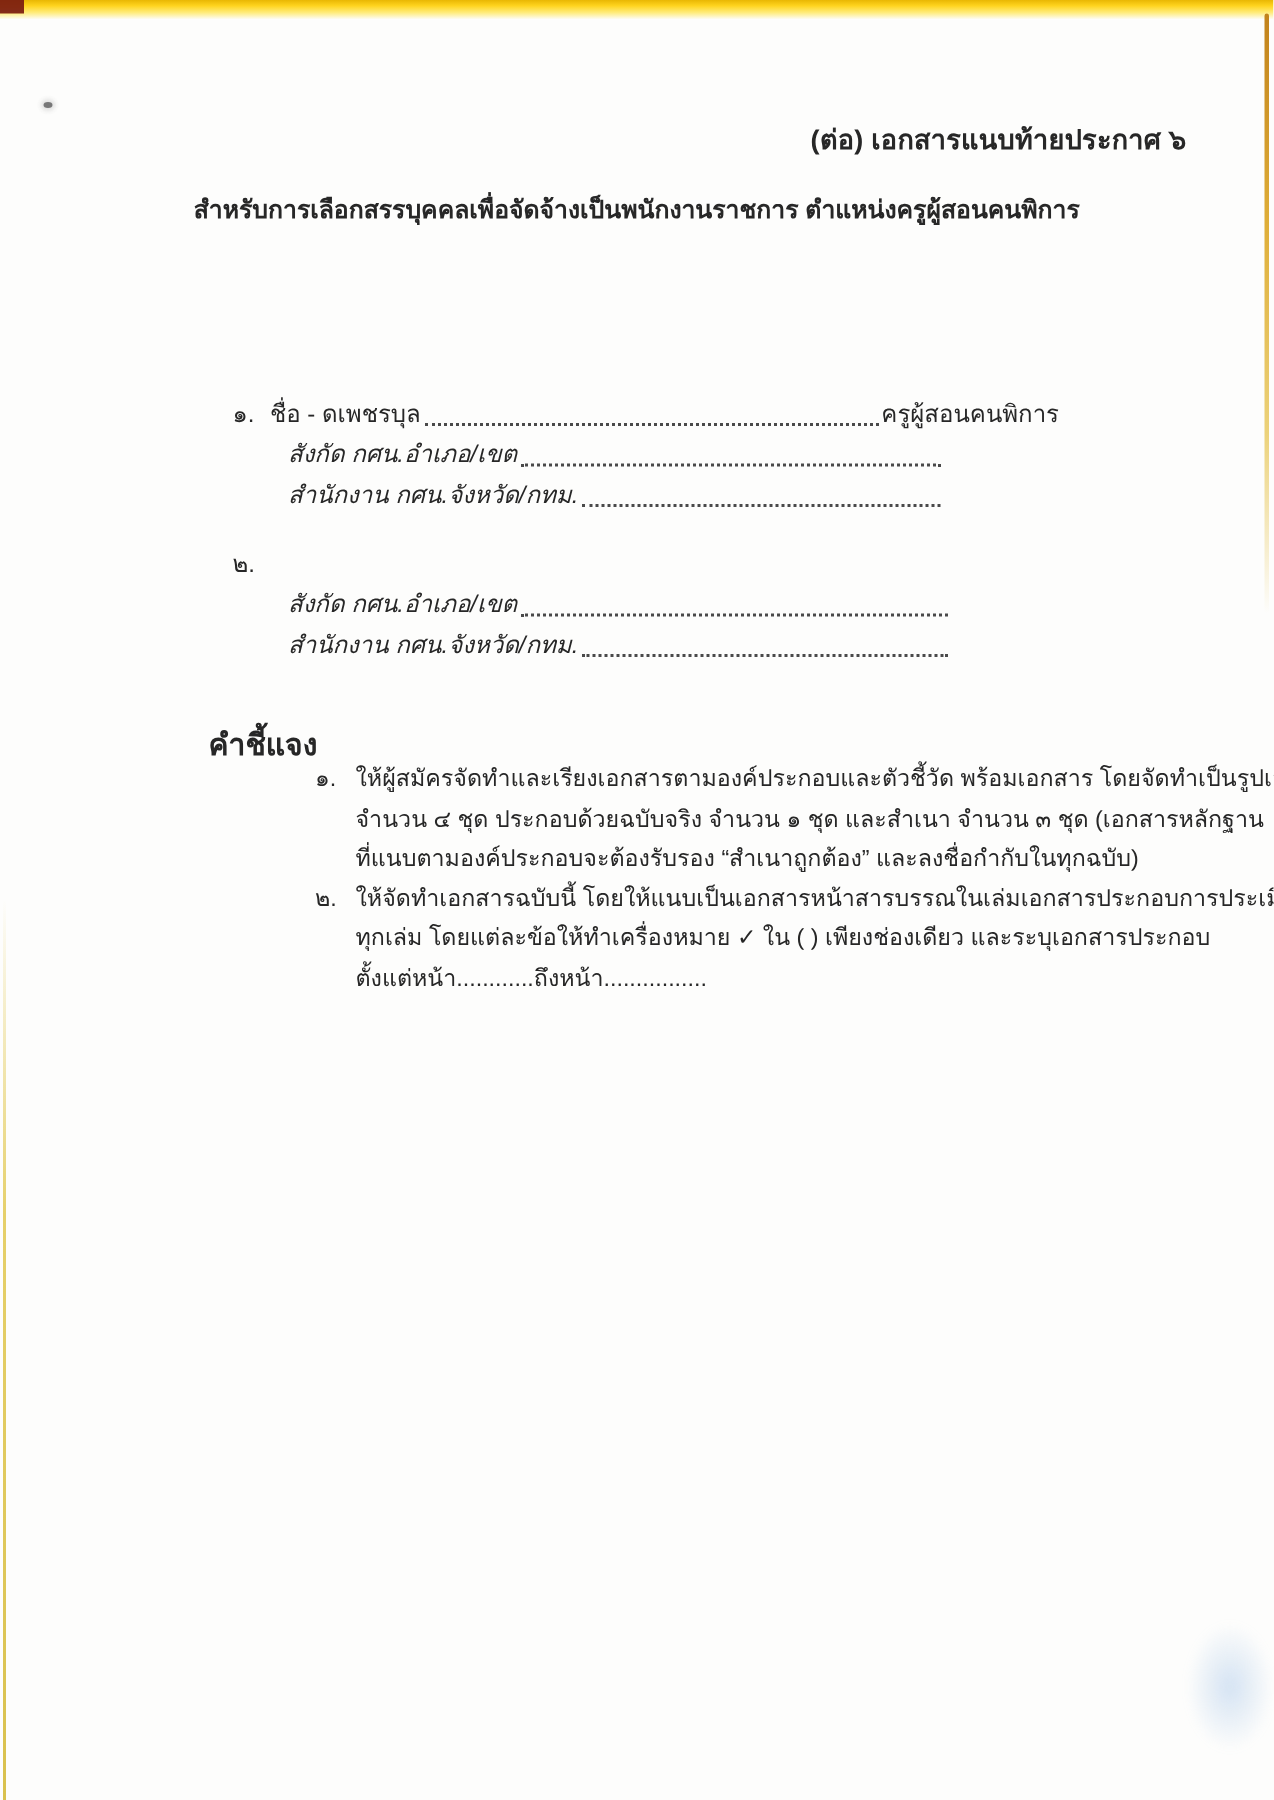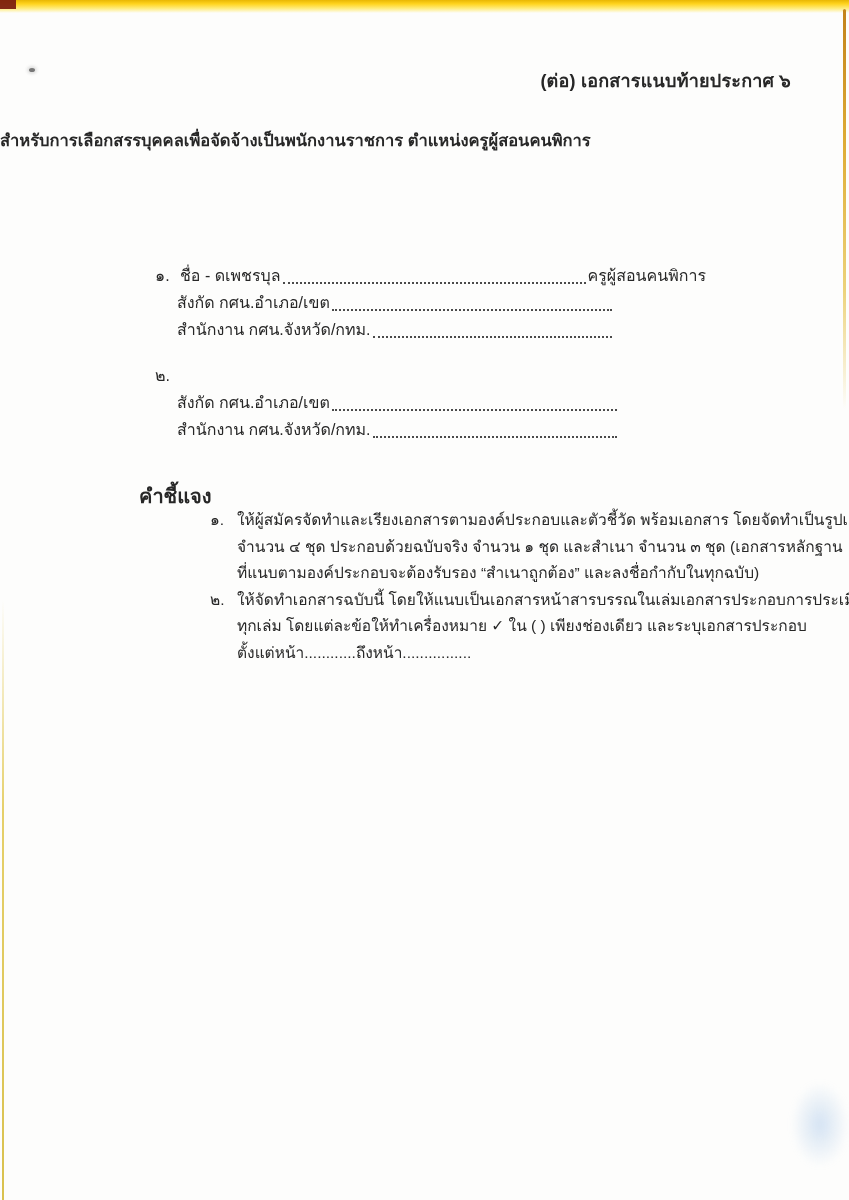--- a/index.html
+++ b/index.html
@@ -19,31 +19,31 @@
   .right-line{right:3px;top:9px;width:3px;height:400px;border-radius:2px;
     background:linear-gradient(180deg,#c2821b 0%,#dfae38 35%,#ecd27a 70%,rgba(240,215,130,0) 100%);}
   .left-line{left:2px;top:600px;width:2px;height:600px;
     background:linear-gradient(180deg,rgba(228,208,110,0) 0%,#e6d06a 35%,#d9c14e 100%);}
   .smudge{right:0;top:1082px;width:58px;height:85px;filter:blur(3px);
     background:radial-gradient(closest-side,rgba(148,186,228,.38),rgba(148,186,228,0));}
   .speck{left:29px;top:68px;width:6px;height:4px;border-radius:50%;background:#606060;opacity:.85;
     box-shadow:0 0 3px 2px rgba(120,120,120,.25);}
 
   
-  .header-label{top:66px;right:58px;font-size:18px;font-weight:bold;letter-spacing:.2px;}
-  .intro{top:124px;left:0;width:849px;text-align:left;font-size:16.5px;font-weight:600;line-height:32px;}
+  .header-label{top:78px;right:58px;font-size:18px;font-weight:bold;letter-spacing:.2px;}
+  .intro{top:124px;left:0;width:849px;text-align:center;font-size:16.5px;font-weight:600;line-height:32px;}
   .intro div{white-space:nowrap;}
 
   .form-item{left:155px;font-size:16px;}
   .form-item .row{display:flex;align-items:flex-end;height:27px;}
   .row .no{width:25px;flex:0 0 25px;}
   .row .lbl{white-space:nowrap;}
   .row .leader{flex:1 1 auto;align-self:flex-end;margin:0 2px 4px 2px;
     border-bottom:2px dotted #4a4a4a;height:0;}
-  .row.sub{margin-left:22px;}
+  .row.sub{margin-left:37px;font-style:italic;}
   .fi-1{top:261px;width:551px;}
   .fi-1 .row.sub{width:437px;}
   .fi-2{top:361px;width:551px;}
   .fi-2 .row.sub{width:442px;}
 
   .notes-heading{left:139px;top:480px;font-size:20px;font-weight:bold;}
   .notes{left:210px;top:507px;width:585px;font-size:15.5px;line-height:26.5px;}
   .note{display:flex;align-items:flex-start;}
   .note .no{flex:0 0 27px;}
   .note .lines div{white-space:nowrap;}

